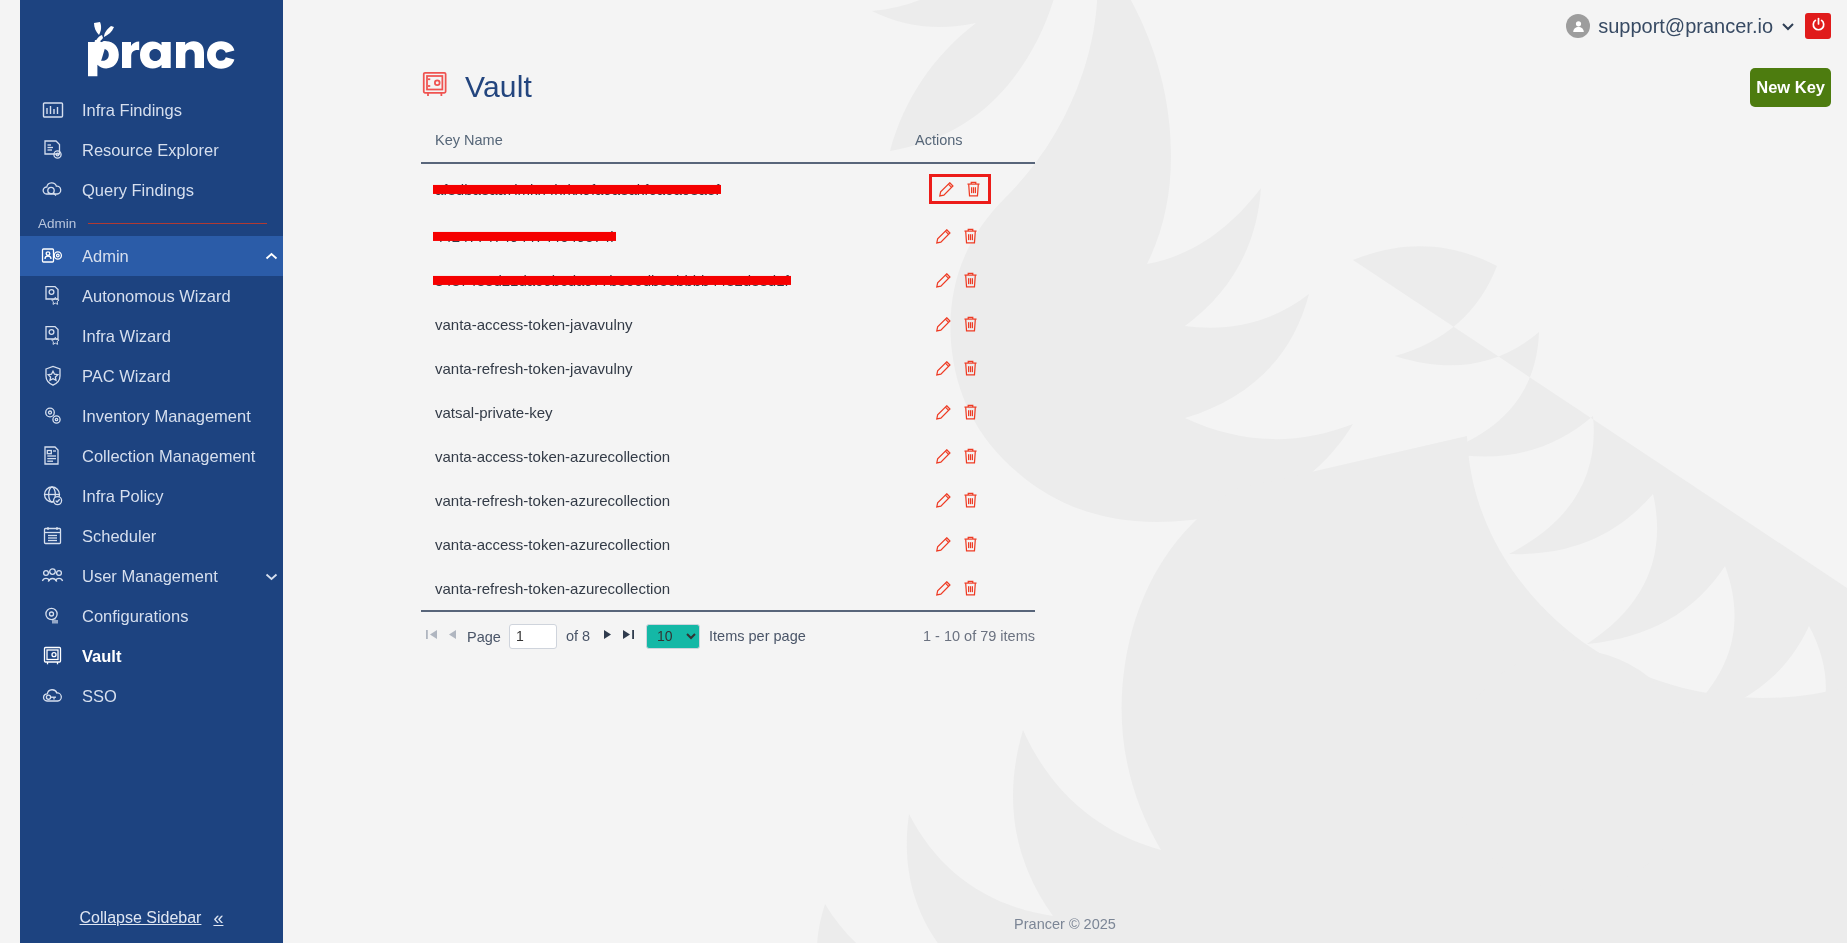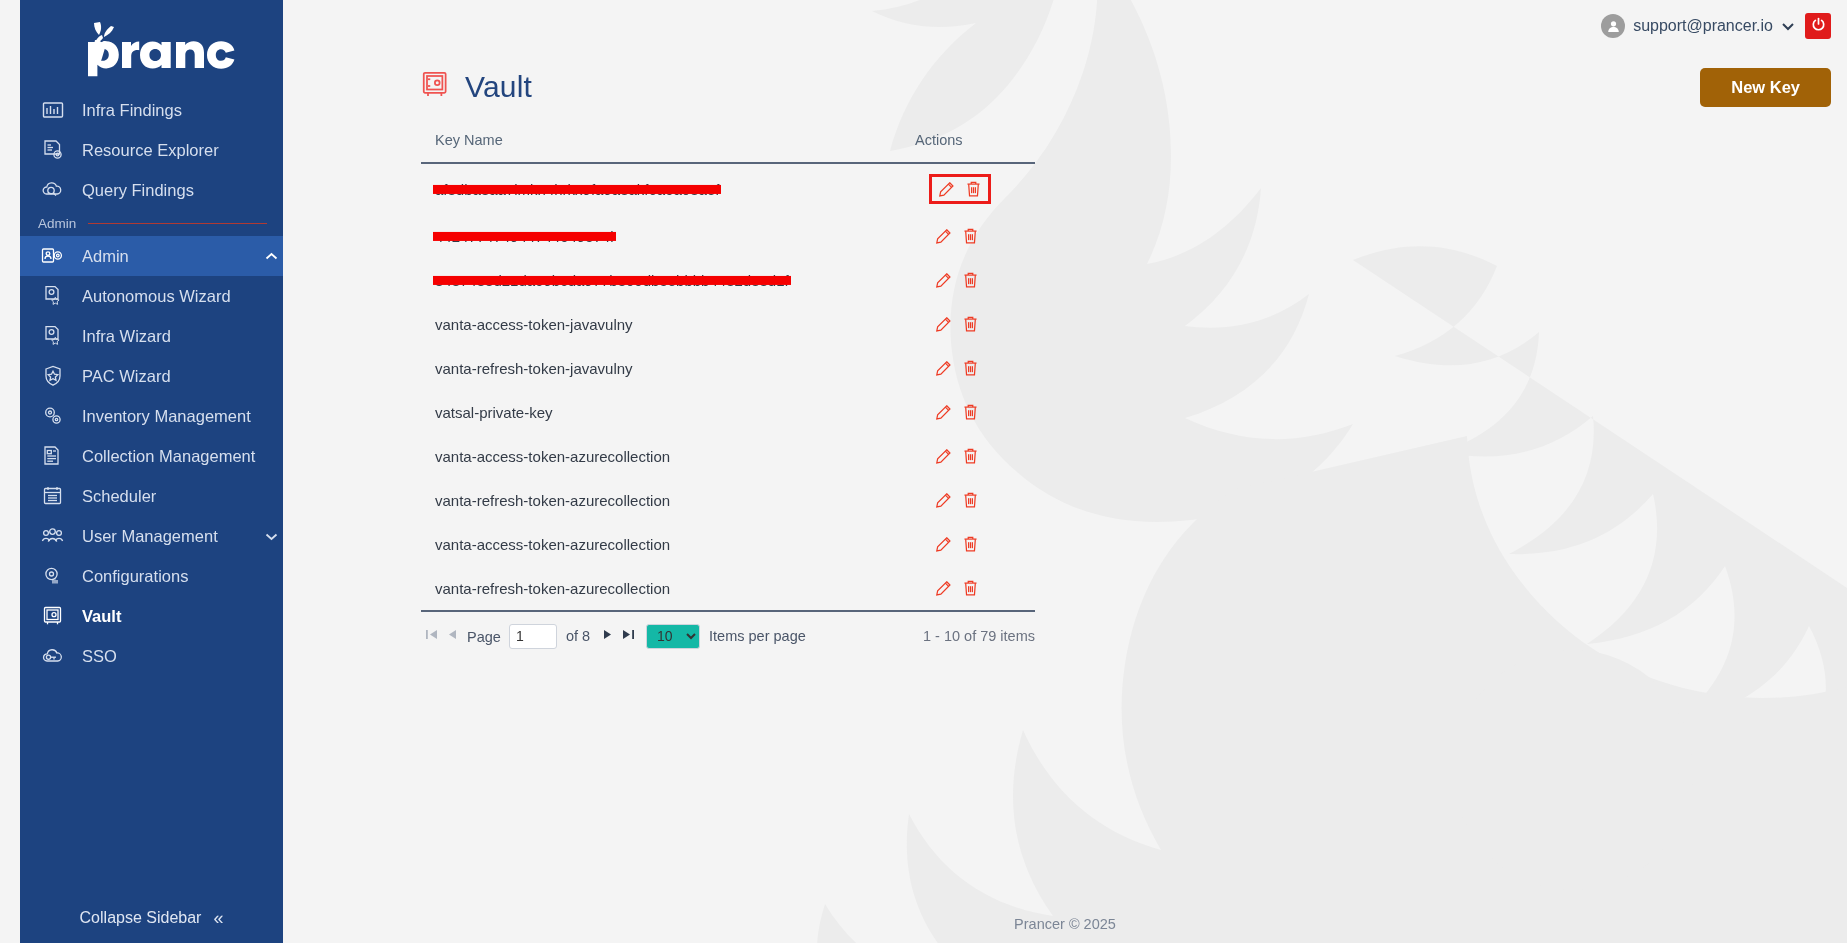--- a/index.html
+++ b/index.html
@@ -63,20 +63,21 @@
   .section-head .line {
     flex: 1 1 auto; height: 1px; background: #b03a32; margin-left: 12px;
   }
 
   .collapse-bar {
     position: absolute; bottom: 0; left: 0; right: 0;
     height: 50px;
     display: flex; align-items: center; justify-content: center;
     font-size: 16px; color: #dfe6f2;
     cursor: pointer;
+    text-decoration: underline;
   }
   .collapse-bar .dchev { margin-left: 12px; font-size: 18px; }
 
   
   #main {
     position: relative;
     flex: 1 1 auto;
     height: 943px;
     background: #f4f4f4;
     overflow: hidden;
@@ -96,47 +97,47 @@
     display: flex; align-items: center; justify-content: flex-end;
     padding-right: 16px;
     z-index: 3;
   }
   .user-chip { display: flex; align-items: center; gap: 8px; cursor: pointer; }
   .avatar {
     width: 24px; height: 24px; border-radius: 50%;
     background: #9d9d9d;
     display: flex; align-items: center; justify-content: center;
   }
-  .user-email { font-size: 16px; color: #374a63; }
+  .user-email { font-size: 20px; color: #374a63; }
   .chev-dn { font-size: 13px; color: #2f3f55; }
   .power-btn {
     width: 26px; height: 26px;
     background: #e01b1b;
     border-radius: 3px; margin-left: 10px;
     display: flex; align-items: center; justify-content: center;
     cursor: pointer;
   }
 
   #page-head {
     position: relative; z-index: 3;
     display: flex; align-items: center;
     padding: 8px 16px 0 138px;
     height: 62px;
   }
   .title-wrap { display: flex; align-items: center; gap: 14px; }
   .page-title { font-size: 30px; color: #23457e; letter-spacing: .2px; }
   .btn-newkey {
     margin-left: auto;
-    background: #a16207;
+    background: #4d7c0f;
     color: #fff;
     border: none;
     font-size: 16.5px;
     font-weight: bold;
     font-family: "Liberation Sans", sans-serif;
-    padding: 10px 31px;
+    padding: 10px 6px;
     border-radius: 5px;
     cursor: pointer;
   }
 
   #table-area {
     position: relative; z-index: 3;
     margin-left: 138px;
     width: 614px;
     margin-top: 18px;
   }
@@ -353,20 +354,32 @@
             <rect x="5.3" y="5.5" width="4" height="3.2"></rect>
             <line x1="11" y1="6" x2="14" y2="6"></line>
               <line x1="5.3" y1="11" x2="14" y2="11"></line>
             <line x1="5.3" y1="13.6" x2="14" y2="13.6"></line>
               <line x1="5.3" y1="16.2" x2="11" y2="16.2"></line>
           </svg>
         </span>
         <span class="lbl">Collection Management</span>
       </div>
 
+      <div class="nav-item">
+        <span class="ic">
+          <svg width="22" height="22" viewBox="0 0 22 22" fill="none" stroke="#d6dfee" stroke-width="1.3">
+            <circle cx="10" cy="9.5" r="7.5"></circle>
+              <ellipse cx="10" cy="9.5" rx="3.3" ry="7.5"></ellipse>
+            <line x1="2.6" y1="9.5" x2="17.4" y2="9.5"></line>
+            <circle cx="15.6" cy="15.6" r="4" fill="#1d4380"></circle>
+              <path d="M13.7 15.6 l1.4 1.4 l2.6 -2.8"></path>
+          </svg>
+        </span>
+        <span class="lbl">Infra Policy</span>
+      </div>
 
       <div class="nav-item">
         <span class="ic">
           <svg width="22" height="22" viewBox="0 0 22 22" fill="none" stroke="#d6dfee" stroke-width="1.3">
             <rect x="2.5" y="3.5" width="16" height="15" rx="1"></rect>
             <line x1="2.5" y1="7.5" x2="18.5" y2="7.5"></line>
             <line x1="6" y1="2" x2="6" y2="5"></line>
               <line x1="15" y1="2" x2="15" y2="5"></line>
             <line x1="6" y1="10.5" x2="15" y2="10.5"></line>
               <line x1="6" y1="13" x2="15" y2="13"></line>

